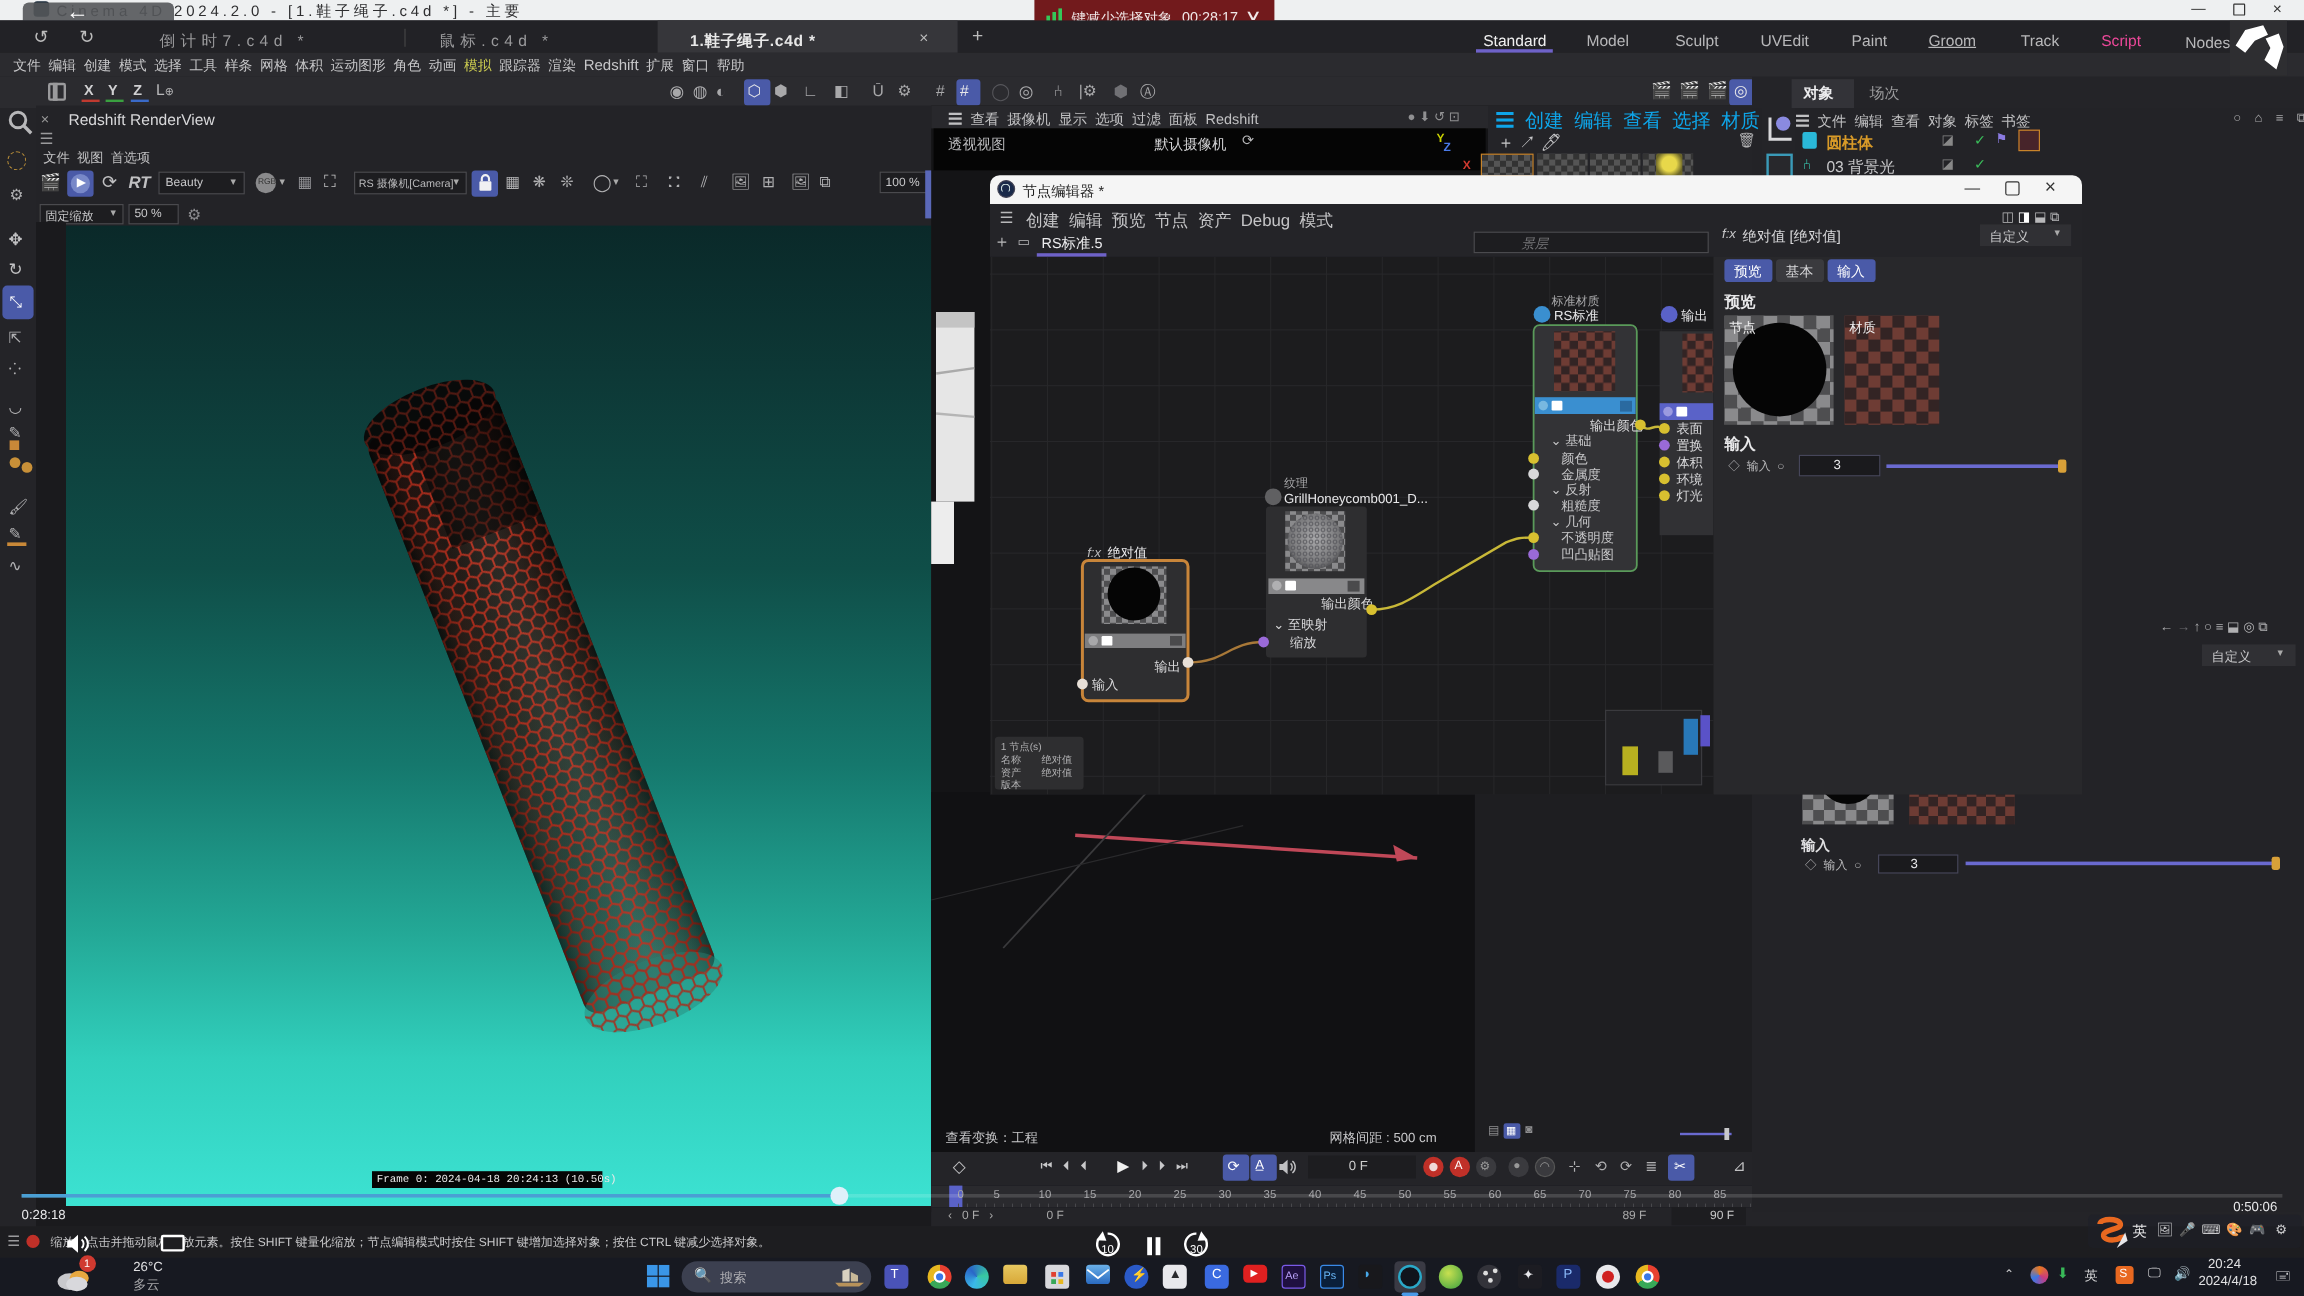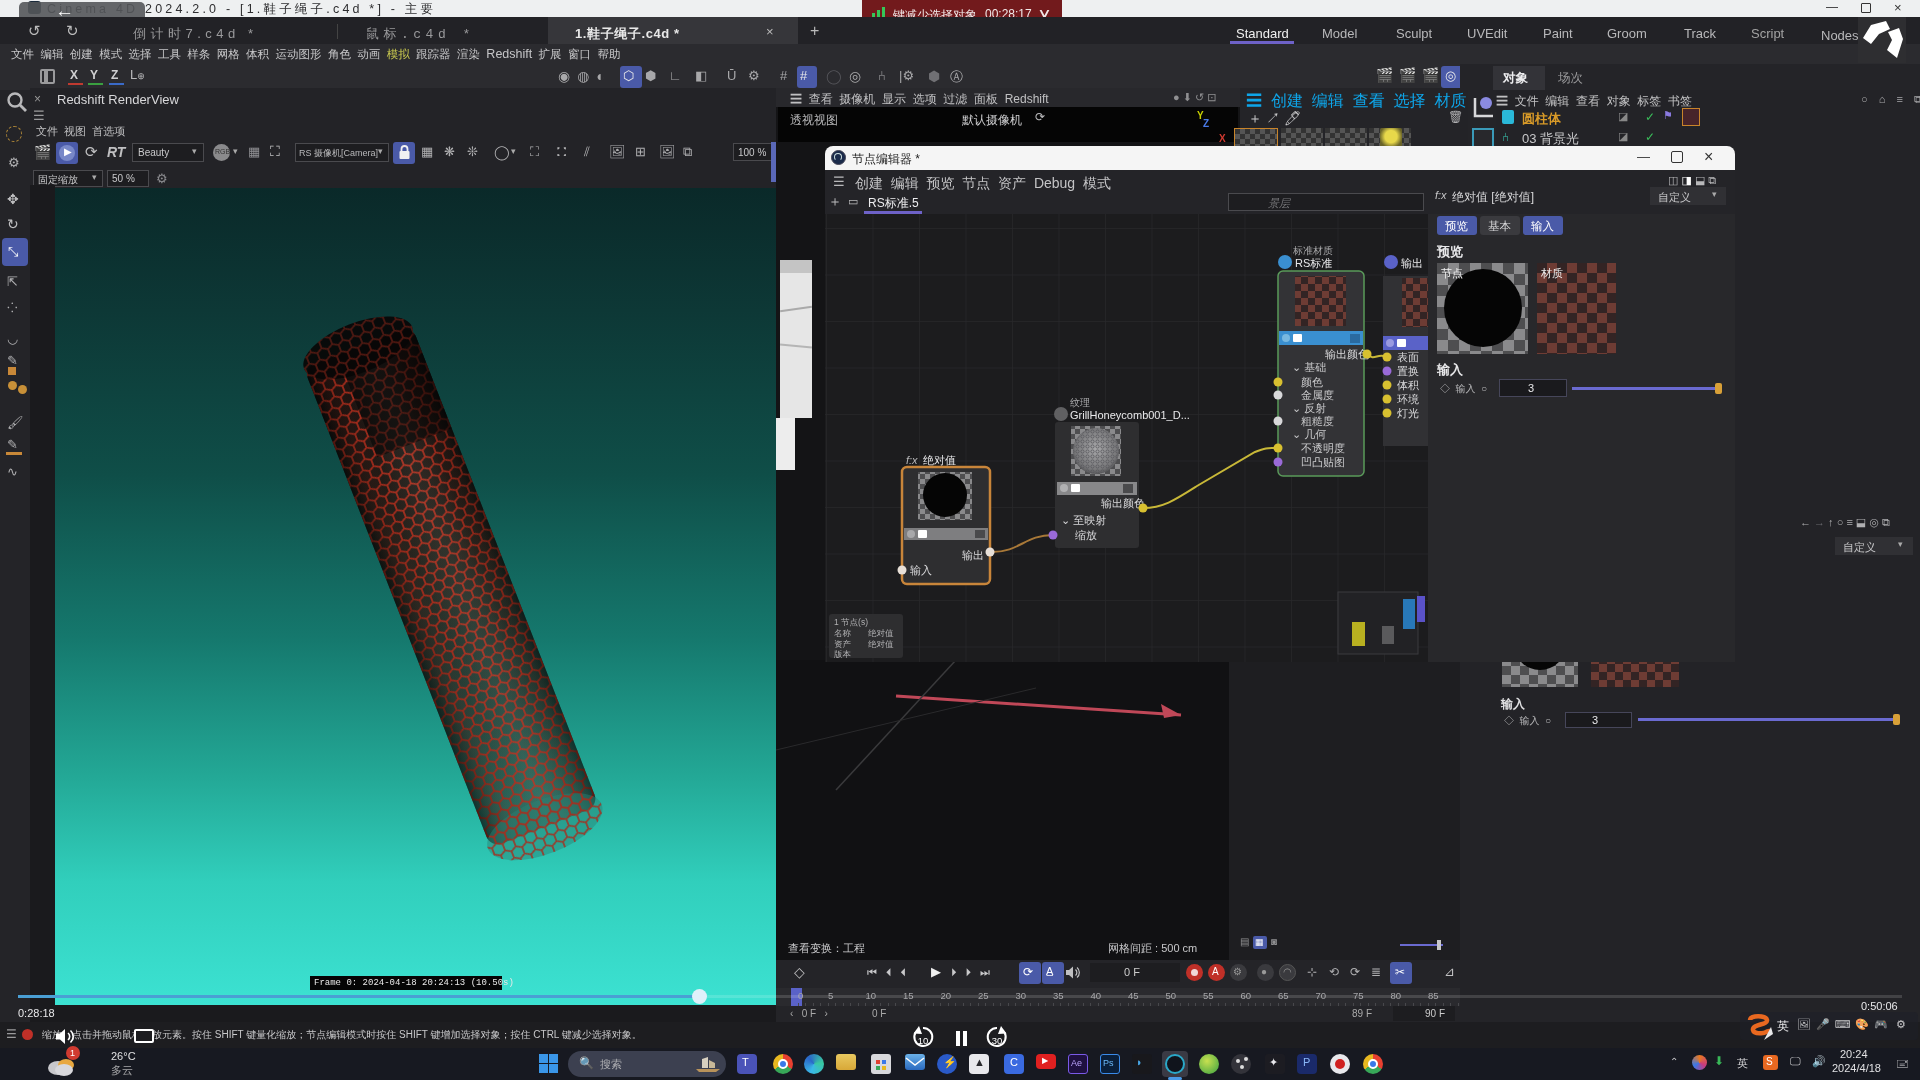--- a/index.html
+++ b/index.html
@@ -29,35 +29,35 @@
 <div class="abs" style="left:882px;top:7px;width:3px;height:13px;background:#35c759;"></div>
 <div class="abs txt" style="left:893px;top:7px;font-size:12px;color:#f0e8e8;">键减少选择对象</div>
 <div class="abs txt" style="left:985px;top:7px;font-size:12px;color:#f0e8e8;">00:28:17</div>
 <div class="abs txt" style="left:1040px;top:6px;font-size:12px;color:#f0e8e8;transform:scaleX(1.7);">∨</div>
 
 <div class="abs" style="left:0;top:17px;width:1920px;height:27px;background:#222226;"></div>
 <div class="abs txt" style="left:28px;top:22px;font-size:15px;color:#bbb;">↺</div>
 <div class="abs txt" style="left:66px;top:22px;font-size:15px;color:#bbb;">↻</div>
 <div class="abs txt" style="left:133px;top:25px;font-size:13px;color:#9a9a9c;letter-spacing:4.5px;">倒计时7.c4d *</div>
 <div class="abs" style="left:337px;top:24px;width:1px;height:15px;background:#444;"></div>
-<div class="abs txt" style="left:366px;top:25px;font-size:13px;color:#9a9a9c;letter-spacing:4.5px;font-family:Liberation Mono, monospace;">鼠标.c4d *</div>
+<div class="abs txt" style="left:366px;top:25px;font-size:13px;color:#9a9a9c;letter-spacing:4.5px;">鼠标.c4d *</div>
 <div class="abs" style="left:548px;top:17px;width:250px;height:27px;background:#36363a;"></div>
 <div class="abs txt" style="left:575px;top:25px;font-size:13px;color:#e8e8e8;font-weight:bold;letter-spacing:0.6px;">1.鞋子绳子.c4d *</div>
 <div class="abs txt" style="left:766px;top:24px;font-size:13px;color:#bbb;">×</div>
 <div class="abs txt" style="left:810px;top:22px;font-size:16px;color:#bbb;">+</div>
 
 <div class="abs txt" style="left:1236px;top:26px;font-size:13px;color:#f0f0f0;">Standard</div>
 <div class="abs" style="left:1230px;top:41px;width:64px;height:3px;background:#6e62c8;"></div>
 <div class="abs txt" style="left:1322px;top:26px;font-size:13px;color:#b8b8ba;">Model</div>
 <div class="abs txt" style="left:1396px;top:26px;font-size:13px;color:#b8b8ba;">Sculpt</div>
 <div class="abs txt" style="left:1467px;top:26px;font-size:13px;color:#b8b8ba;">UVEdit</div>
 <div class="abs txt" style="left:1543px;top:26px;font-size:13px;color:#b8b8ba;">Paint</div>
-<div class="abs txt" style="left:1607px;top:26px;font-size:13px;color:#b8b8ba;">Groom</div>
+<div class="abs txt" style="left:1607px;top:26px;font-size:13px;color:#b8b8ba;text-decoration:underline;">Groom</div>
 <div class="abs txt" style="left:1684px;top:26px;font-size:13px;color:#b8b8ba;">Track</div>
-<div class="abs txt" style="left:1751px;top:26px;font-size:13px;color:#a3a3a3;">Script</div>
+<div class="abs txt" style="left:1751px;top:26px;font-size:13px;color:#ec4899;">Script</div>
 <div class="abs txt" style="left:1821px;top:28px;font-size:13px;color:#b8b8ba;">Nodes</div>
 
 <svg class="abs" style="left:1858px;top:17px;z-index:6;" width="48" height="46" viewBox="0 0 48 46">
 <rect width="48" height="46" fill="#2e2e31"></rect>
 <path d="M5 21 L13 8 L28 4 L32 12 L21 17 L13 27 Z" fill="#fff"></path>
 <path d="M30 15 L41 11 L45 22 L39 41 L29 33 L34 23 Z" fill="#fff"></path>
 </svg>
 
 <div class="abs" style="left:0;top:44px;width:1920px;height:20px;background:#2b2b2f;"></div>
 <div class="abs txt" style="left:11px;top:47px;font-size:11.5px;color:#c6c6c8;">文件&nbsp;&nbsp;编辑&nbsp;&nbsp;创建&nbsp;&nbsp;模式&nbsp;&nbsp;选择&nbsp;&nbsp;工具&nbsp;&nbsp;样条&nbsp;&nbsp;网格&nbsp;&nbsp;体积&nbsp;&nbsp;运动图形&nbsp;&nbsp;角色&nbsp;&nbsp;动画&nbsp;&nbsp;<span style="color:#cbcb50;">模拟</span>&nbsp;&nbsp;跟踪器&nbsp;&nbsp;渲染&nbsp;&nbsp;<span style="font-size:12.5px;">Redshift</span>&nbsp;&nbsp;扩展&nbsp;&nbsp;窗口&nbsp;&nbsp;帮助</div>

